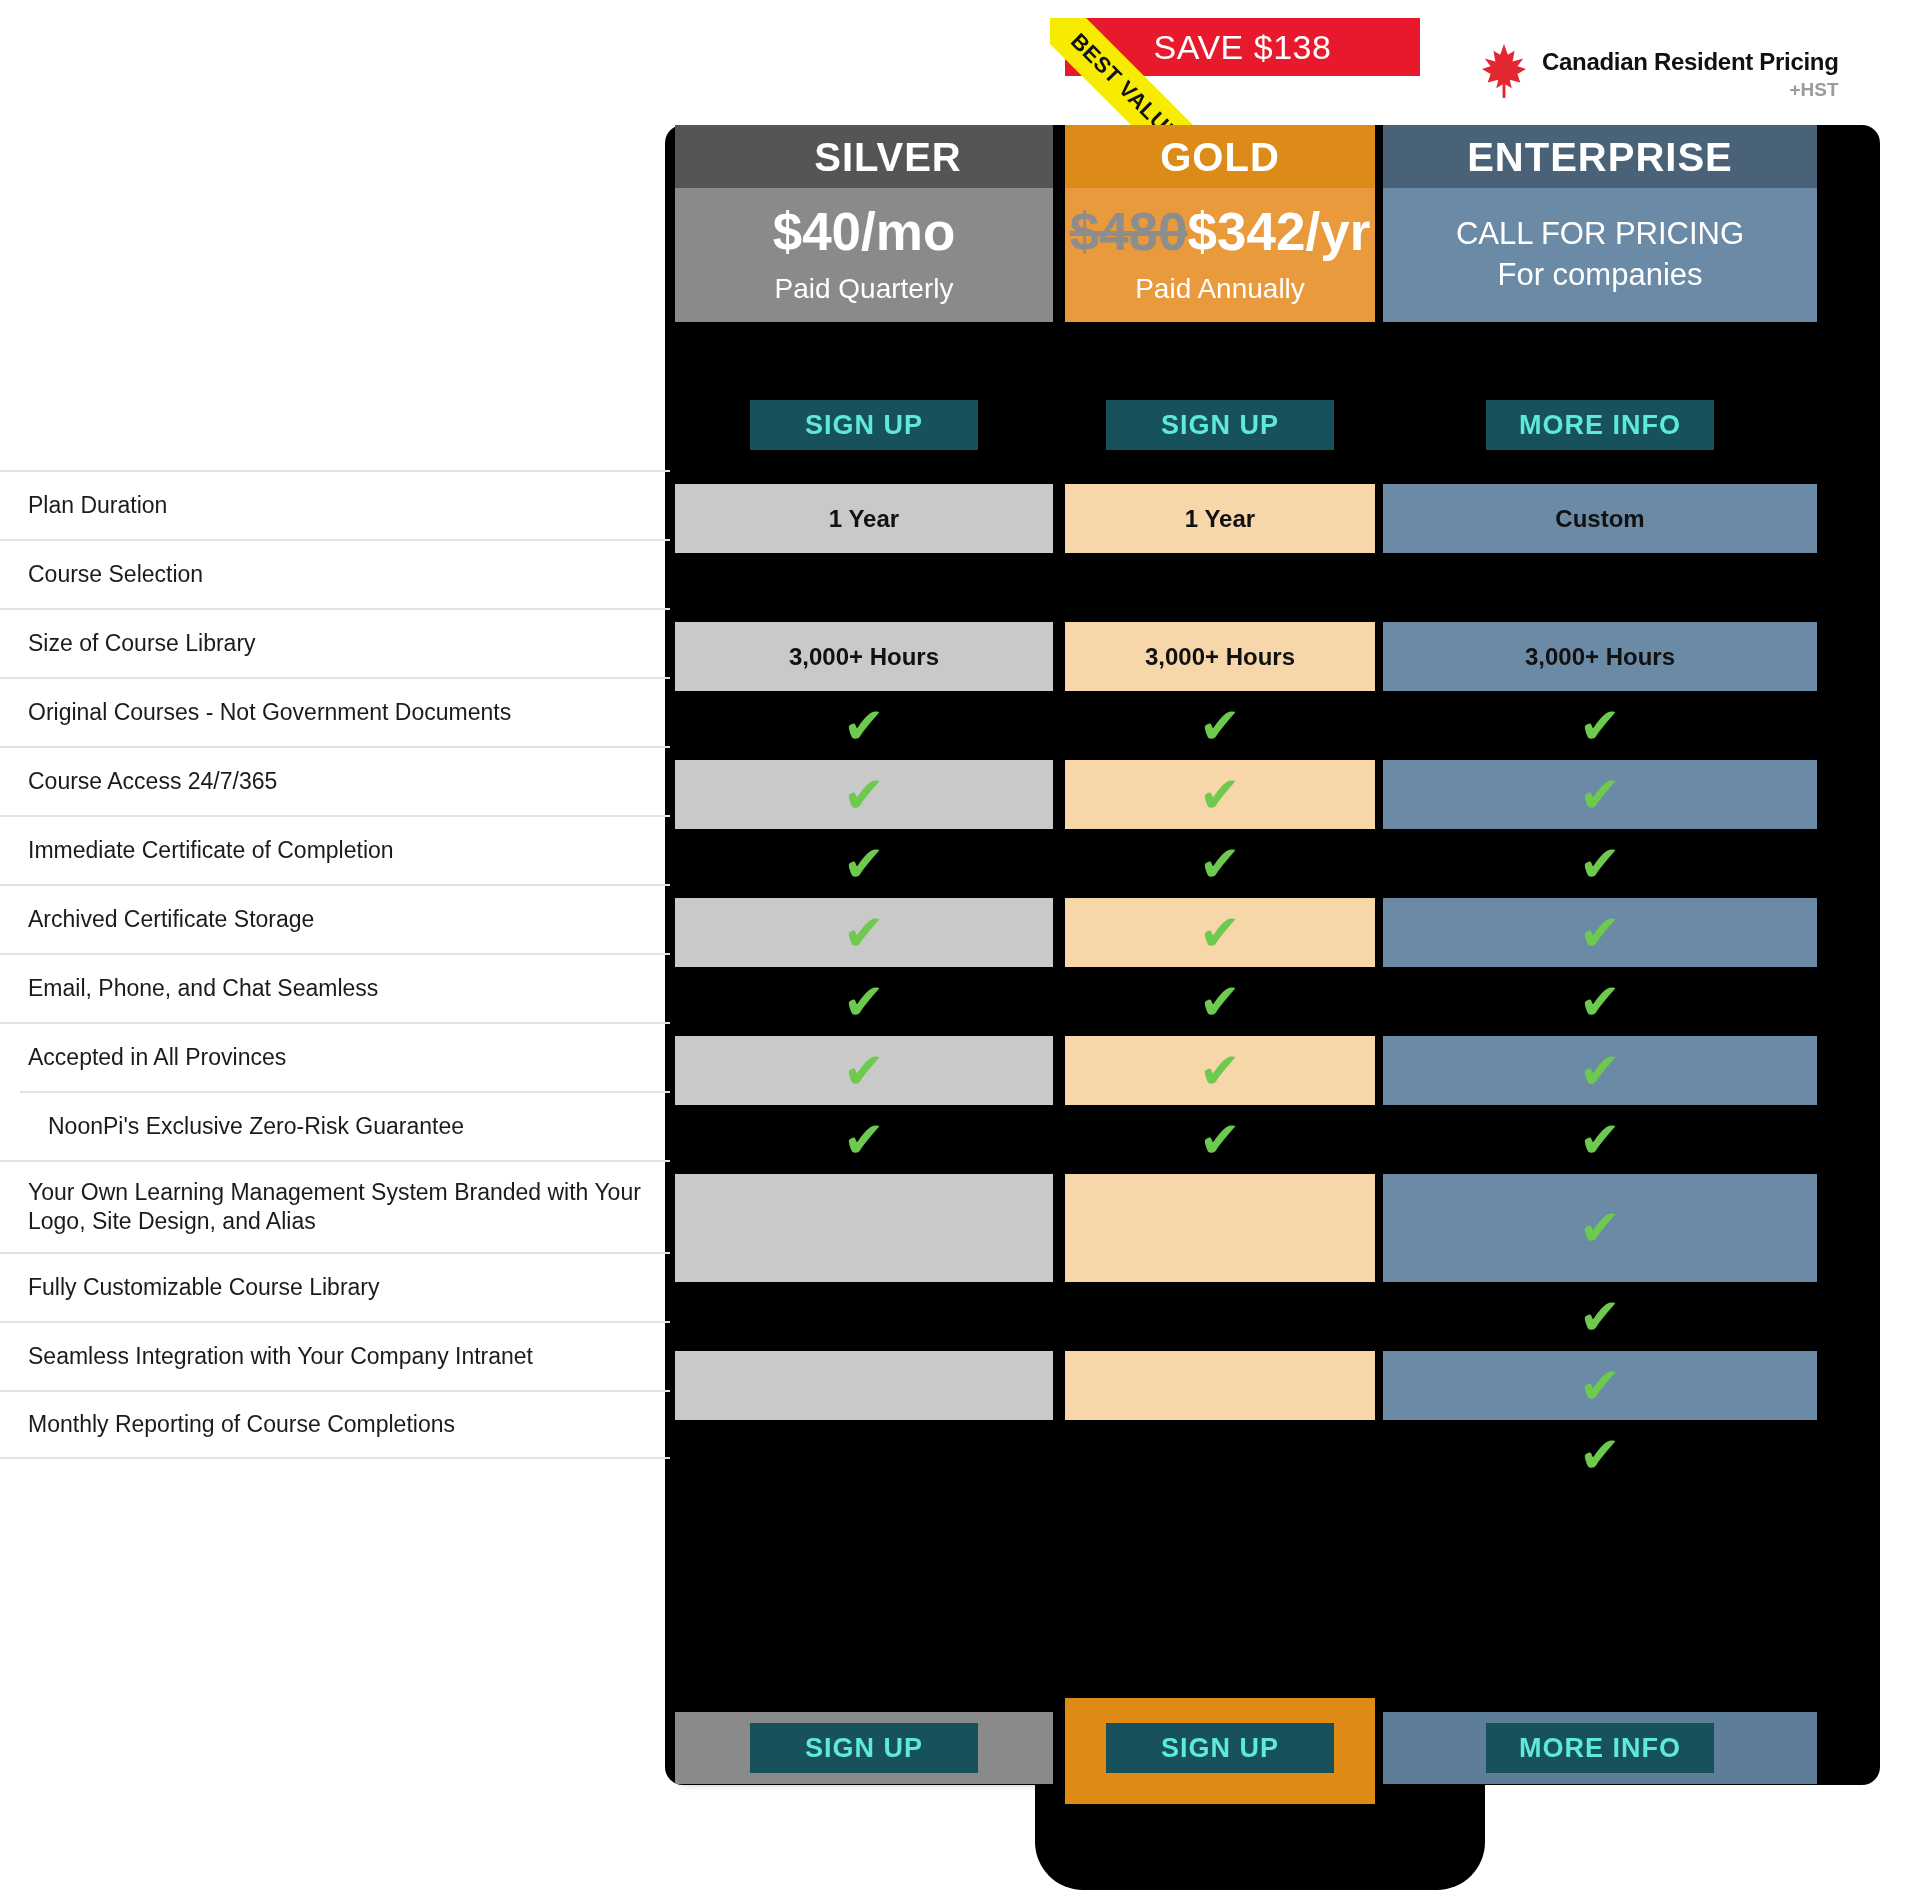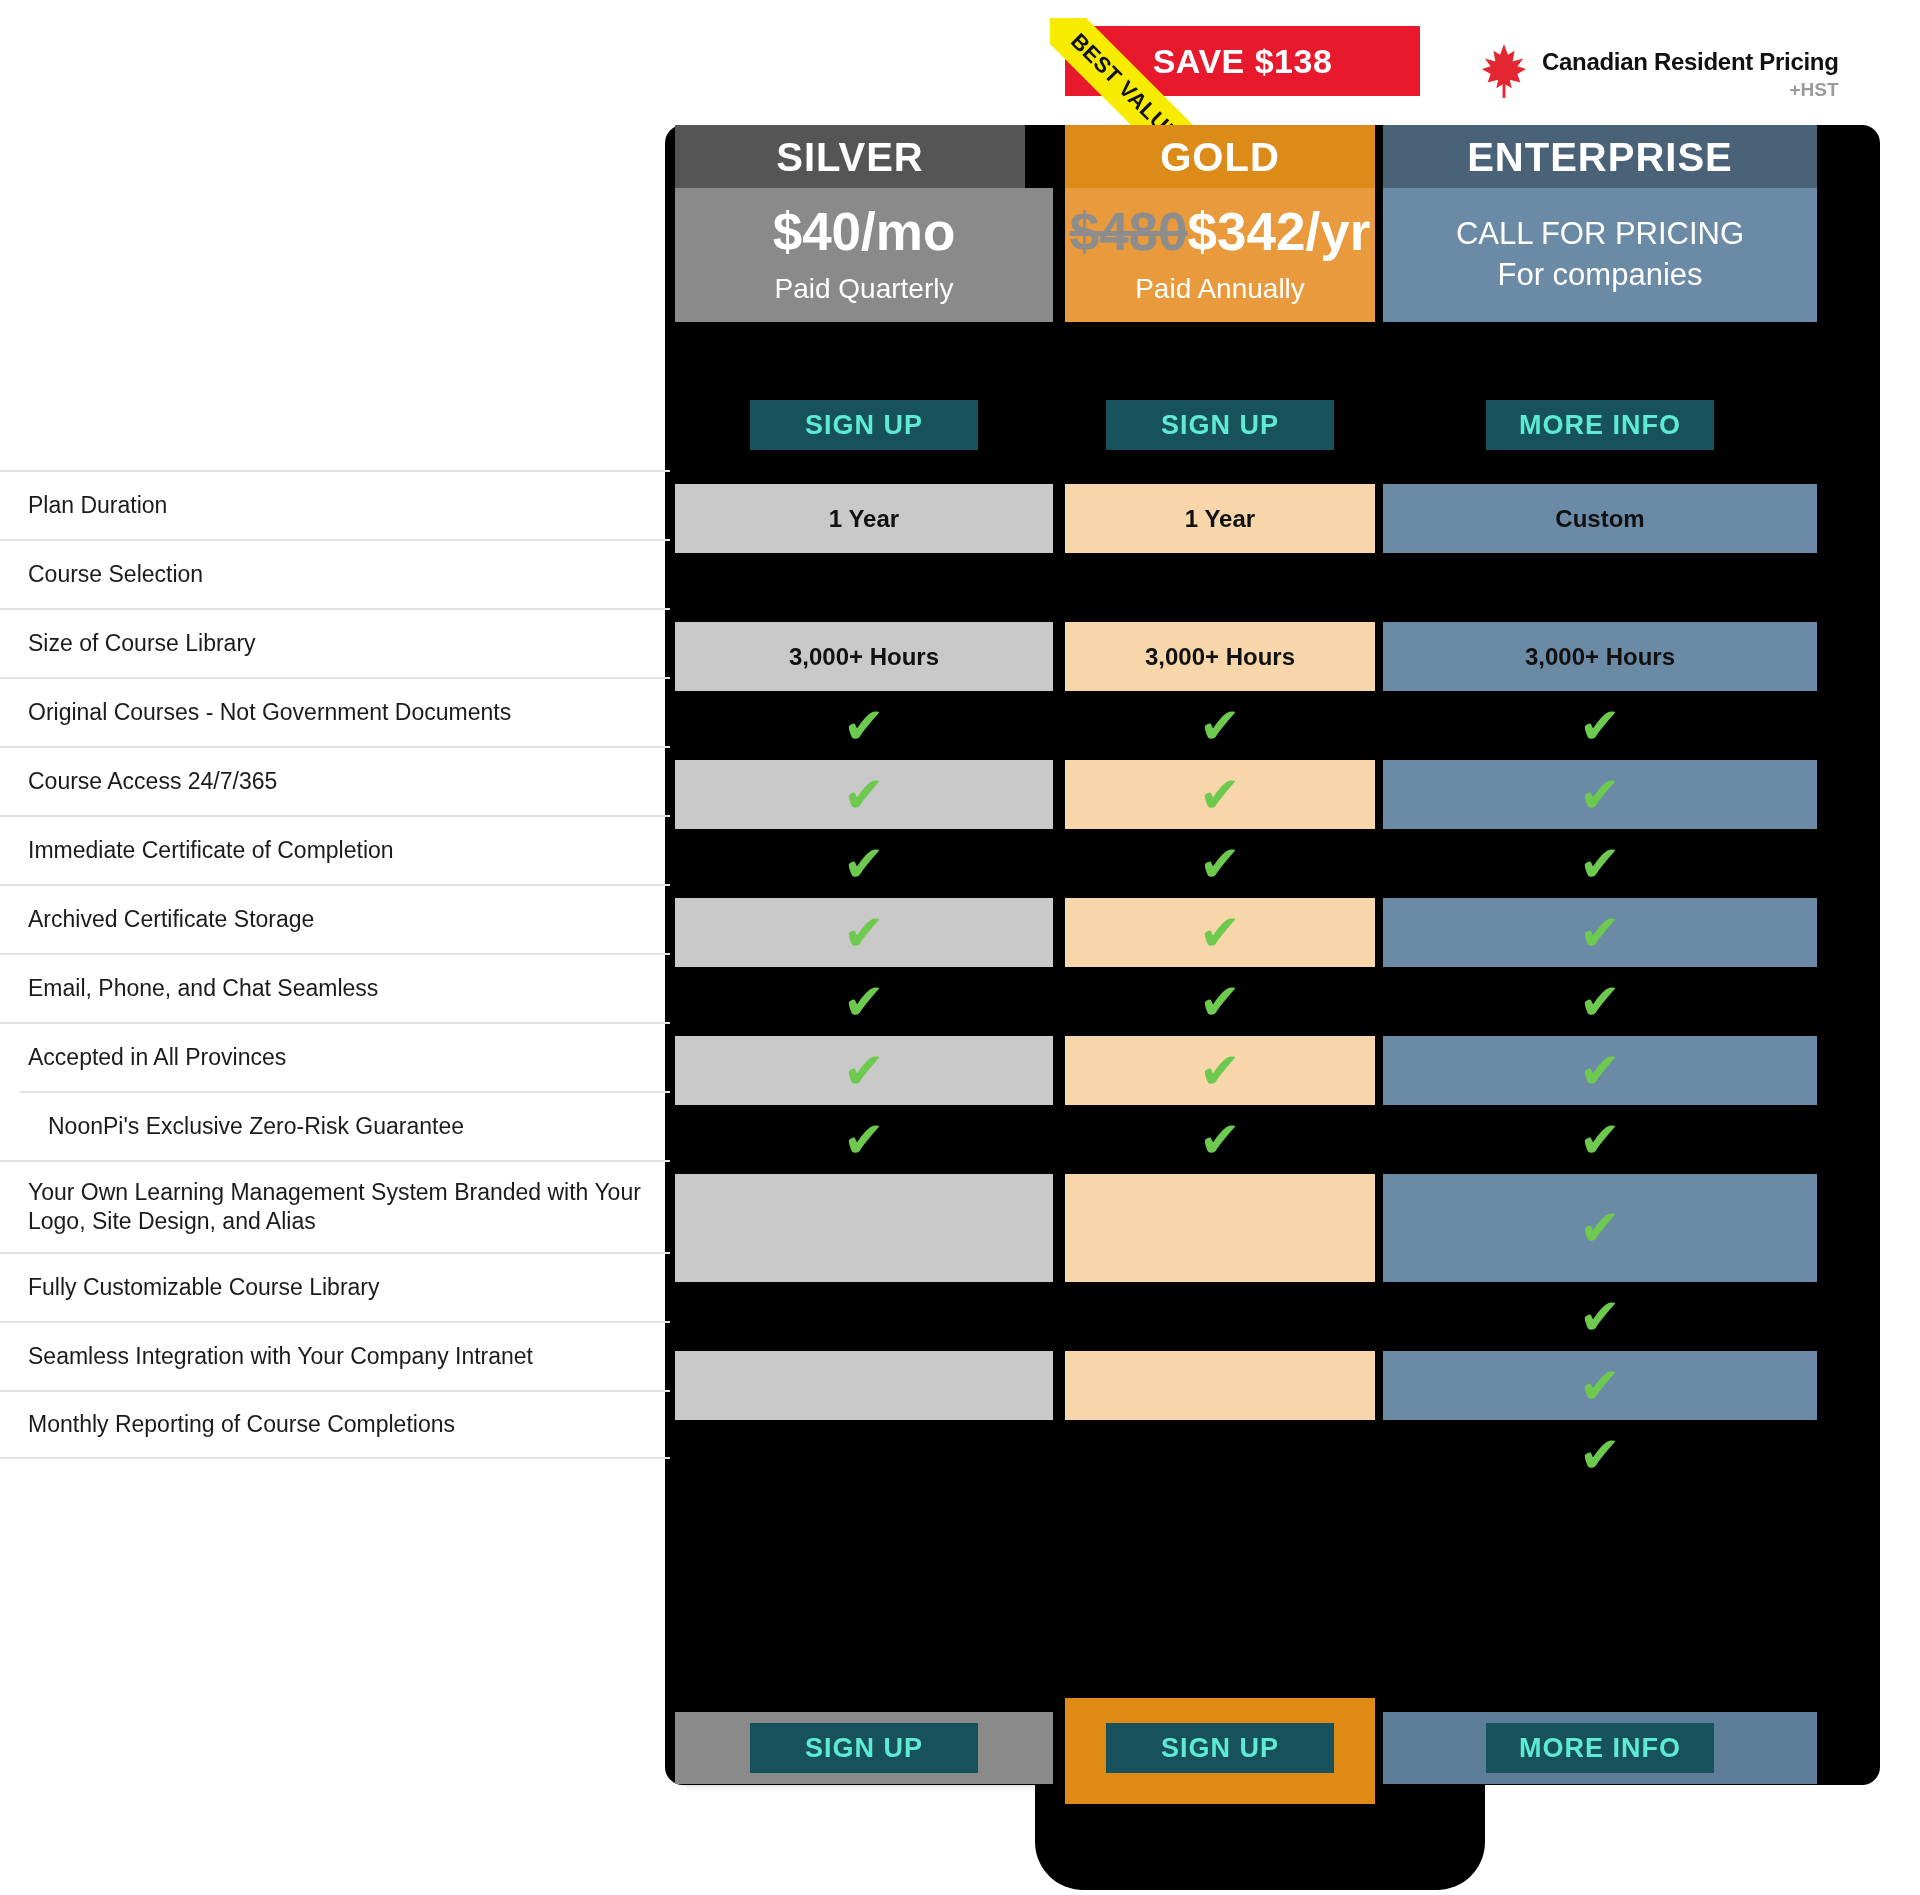--- a/index.html
+++ b/index.html
@@ -121,26 +121,26 @@
     color: #6ec94f;
     font-size: 50px;
     font-weight: bold;
     line-height: 1;
     font-family: "DejaVu Sans", sans-serif;
   }
 
   
   .save-banner {
     position: absolute;
-    left: 1065px; top: 26px;
-    width: 355px; height: 70px;
+    left: 1065px; top: 18px;
+    width: 355px; height: 58px;
     background: #e8192c;
     color: #ffffff;
     font-size: 34px;
-    font-weight: bold;
+    font-weight: normal;
     display: flex;
     align-items: center;
     justify-content: center;
     letter-spacing: 0.5px;
   }
   .ribbon-wrap {
     position: absolute;
     left: 1050px; top: 18px;
     width: 160px; height: 190px;
     overflow: hidden;
@@ -196,21 +196,21 @@
       <path fill="#e3262f" d="M50 4 L58 26 L72 18 L68 40 L90 34 L78 50 L96 56 L78 66 L84 84 L62 78 L66 96 L50 86 L34 96 L38 78 L16 84 L22 66 L4 56 L22 50 L10 34 L32 40 L28 18 L42 26 Z"></path>
       <rect x="47" y="84" width="6" height="32" fill="#e3262f"></rect>
     </svg>
     <div class="cad-text">
       <div class="cad-title">Canadian Resident Pricing</div>
       <div class="cad-hst">+HST</div>
     </div>
   </div>
 
   <div id="headers">
-      <div class="tier-head" style="left: 675px; top: 125px; width: 350px; height: 63px; background: rgb(85, 85, 85);">
+      <div class="tier-head" style="left: 675px; top: 125px; width: 378px; height: 63px; background: rgb(85, 85, 85); padding-left: 24px;">
         <div class="tier-name" style="top: 10px;">SILVER</div>
       </div>
       <div class="price-block" style="left: 675px; top: 188px; width: 378px; height: 134px; background: rgb(138, 138, 138); display: flex; flex-direction: column; align-items: center; justify-content: center;">
         <div class="price-main">$40/mo</div>
         <div class="price-sub" style="margin-top: 12px;">Paid Quarterly</div>
       </div>
       <div class="cta" style="left: 750px; top: 400px; width: 228px; height: 50px;">SIGN UP</div>
       <div class="tier-head" style="left: 1065px; top: 125px; width: 310px; height: 63px; background: rgb(221, 139, 24);">
         <div class="tier-name" style="top: 10px;">GOLD</div>
       </div>

